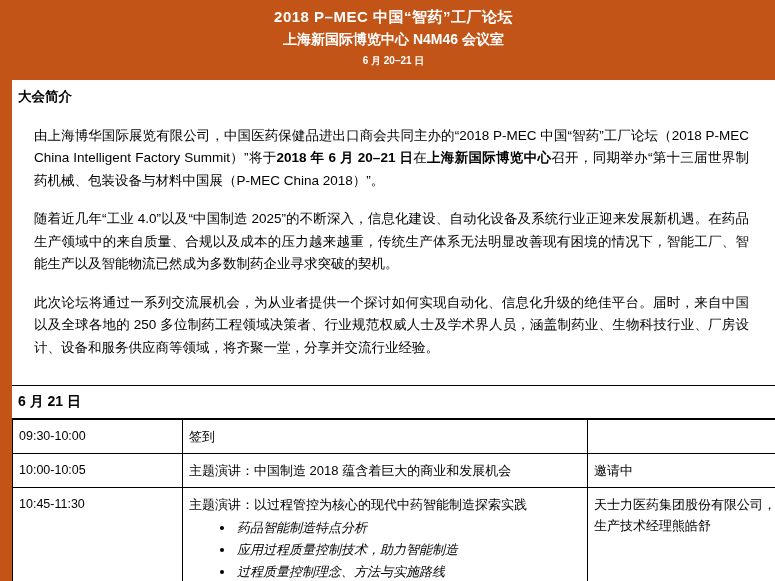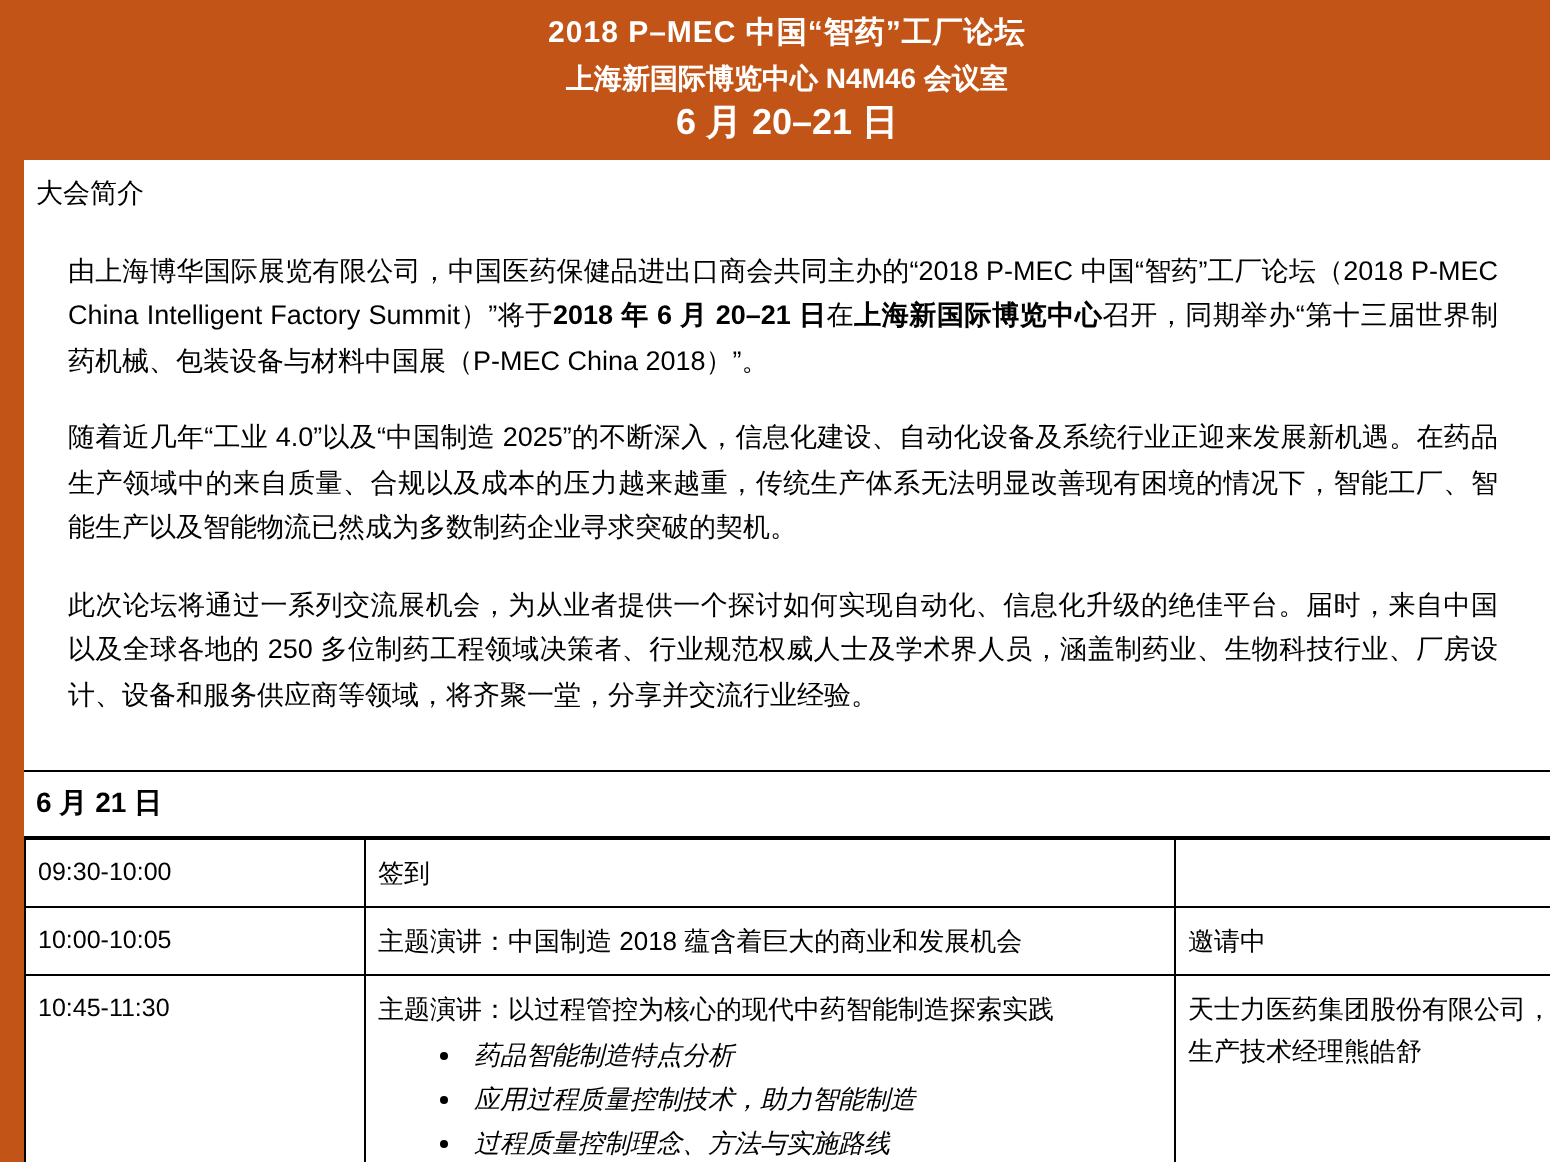--- a/index.html
+++ b/index.html
@@ -26,31 +26,31 @@
   
   .banner{
     background:#c15416;
     color:#ffffff;
     text-align:center;
     padding:6px 0 8px 0;
     font-weight:bold;
   }
   .banner .line1{font-size:15px;line-height:22px;letter-spacing:0.5px;}
   .banner .line2{font-size:14px;line-height:22px;}
-  .banner .line3{font-size:18px;line-height:22px;}
+  .banner .line3{font-size:10px;line-height:22px;}
 
   
   .intro{
     padding:6px 10px 4px 6px;
     font-size:13.5px;
     line-height:22.5px;
     text-align:justify;
   }
   .intro p{margin:16px;}
-  .intro .lead{margin:0 0 1px 0;}
+  .intro .lead{margin:0 0 1px 0;font-weight:bold;}
   .b{font-weight:bold;}
 
   
   .datebar{
     border-top:1px solid #000;
     border-bottom:1px solid #000;
     font-size:14px;
     font-weight:bold;
     padding:7px 0 7px 6px;
     margin-top:6px;

